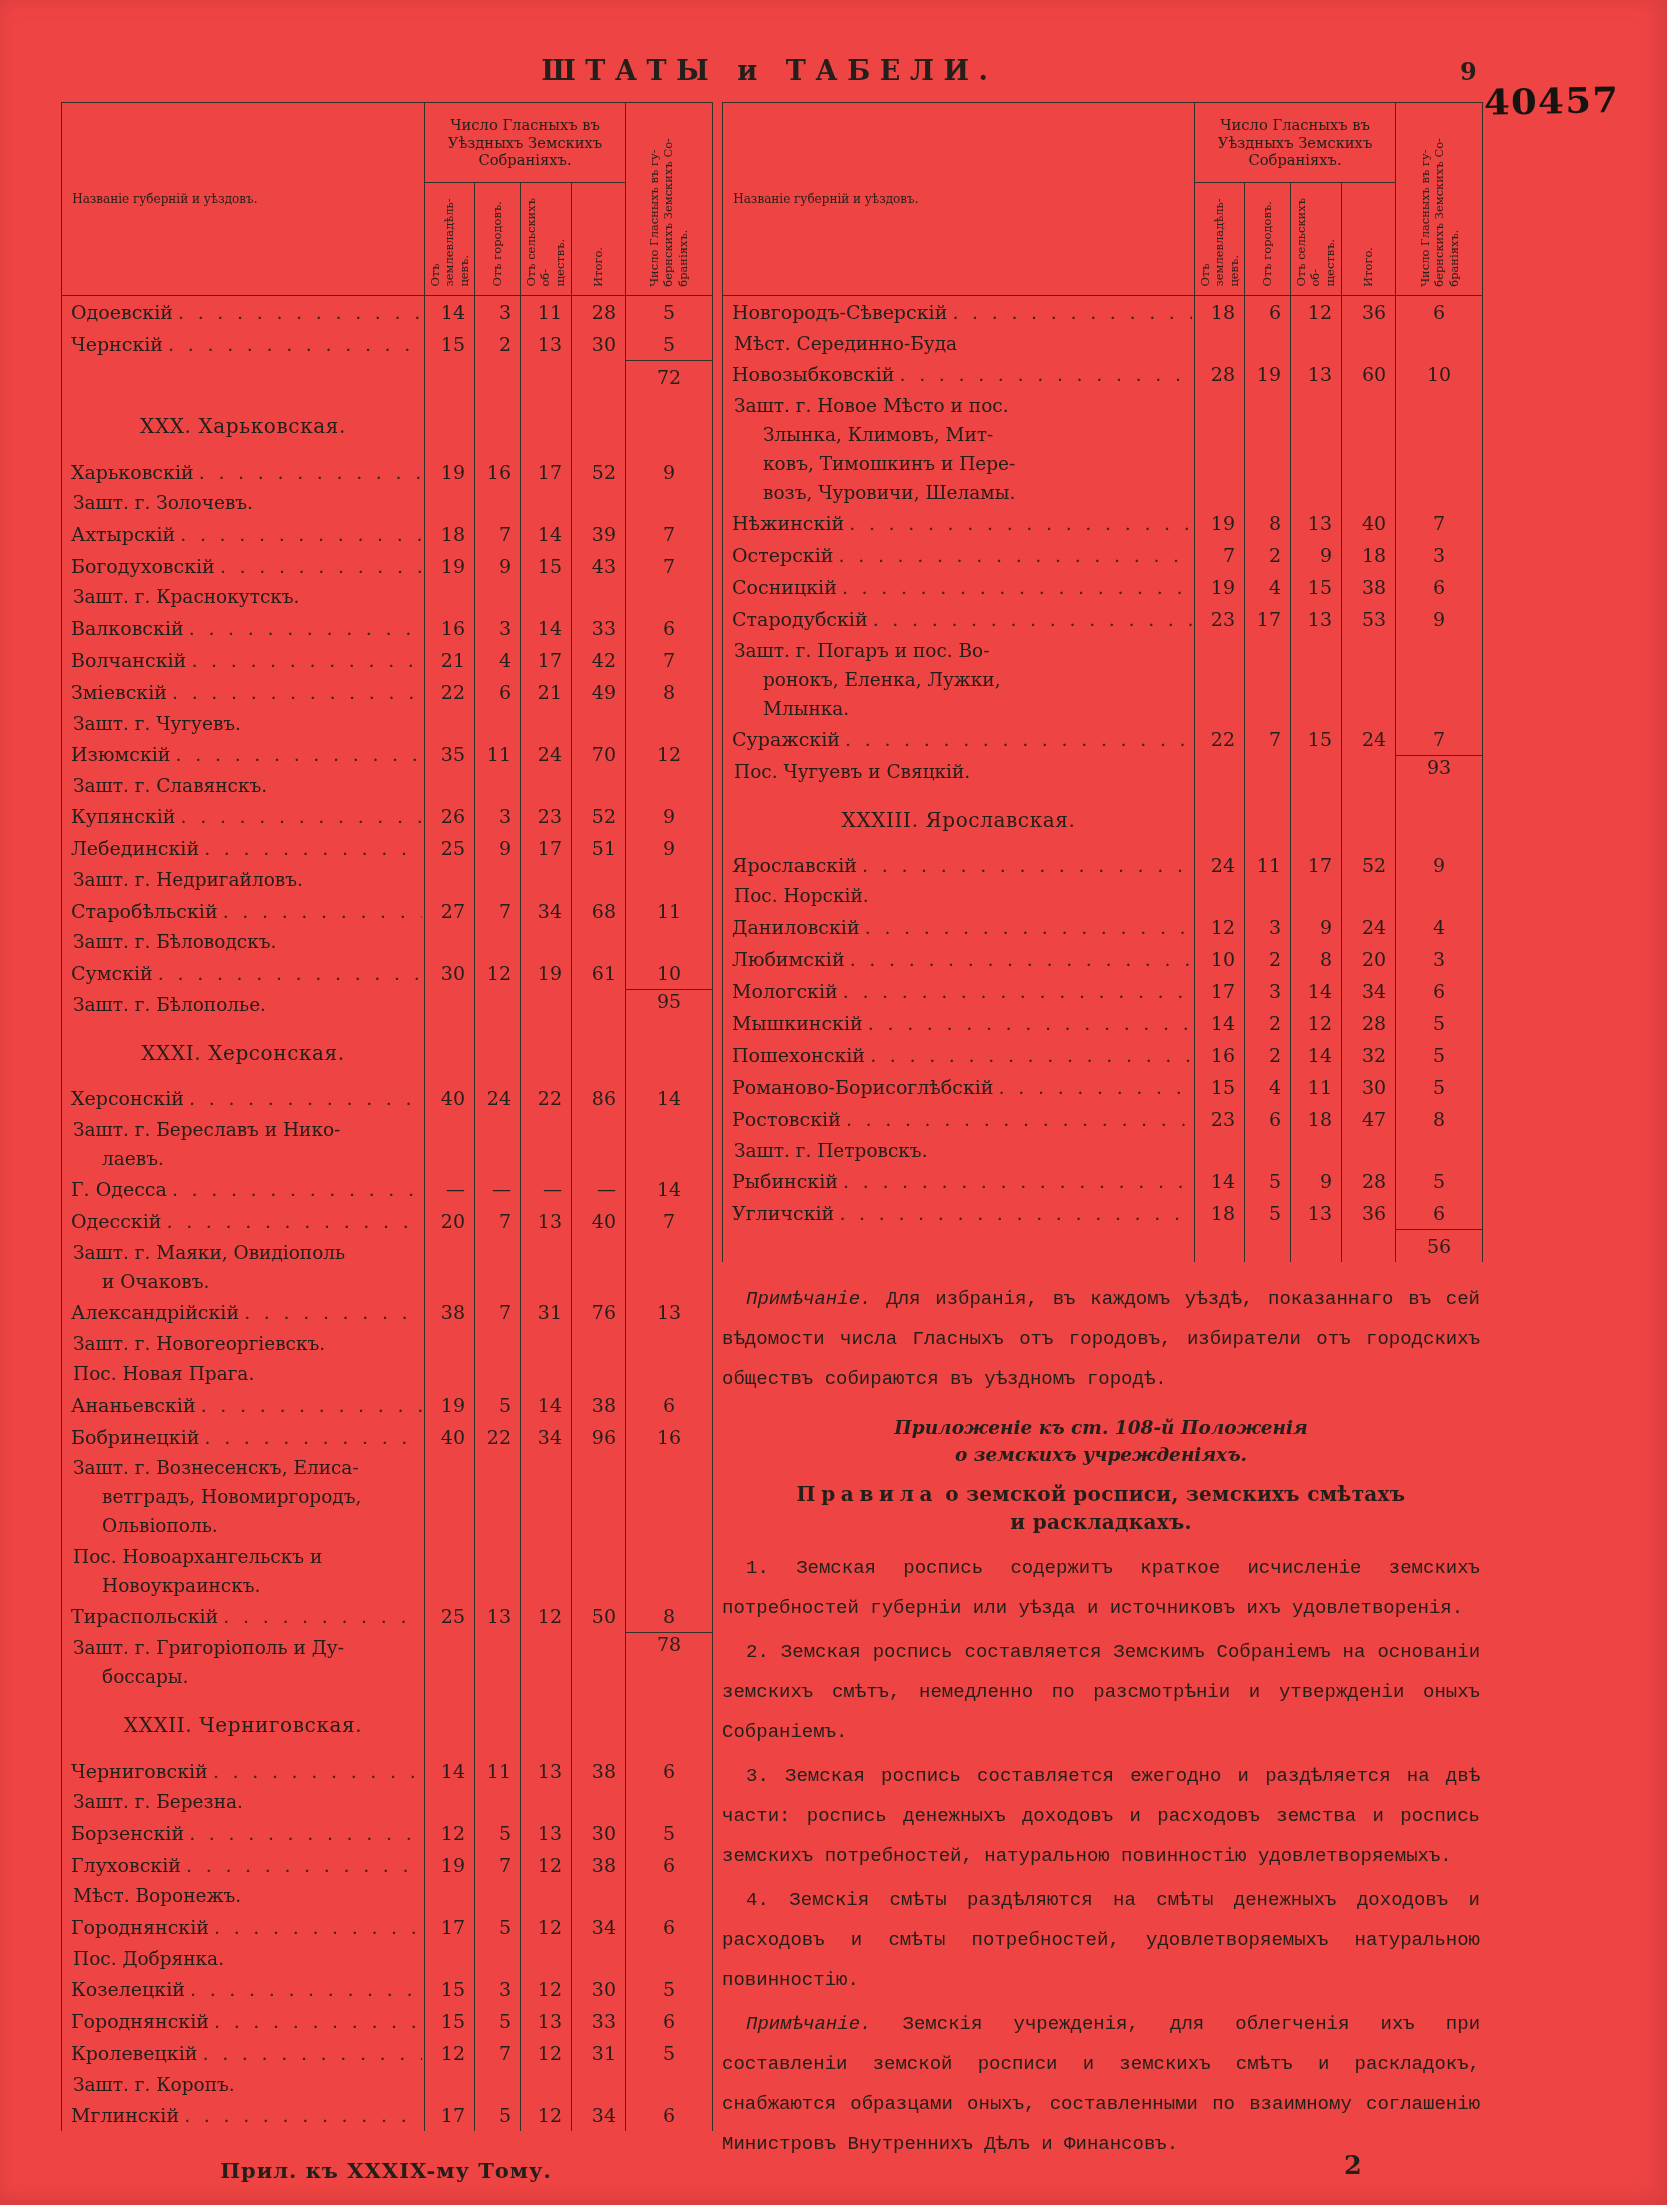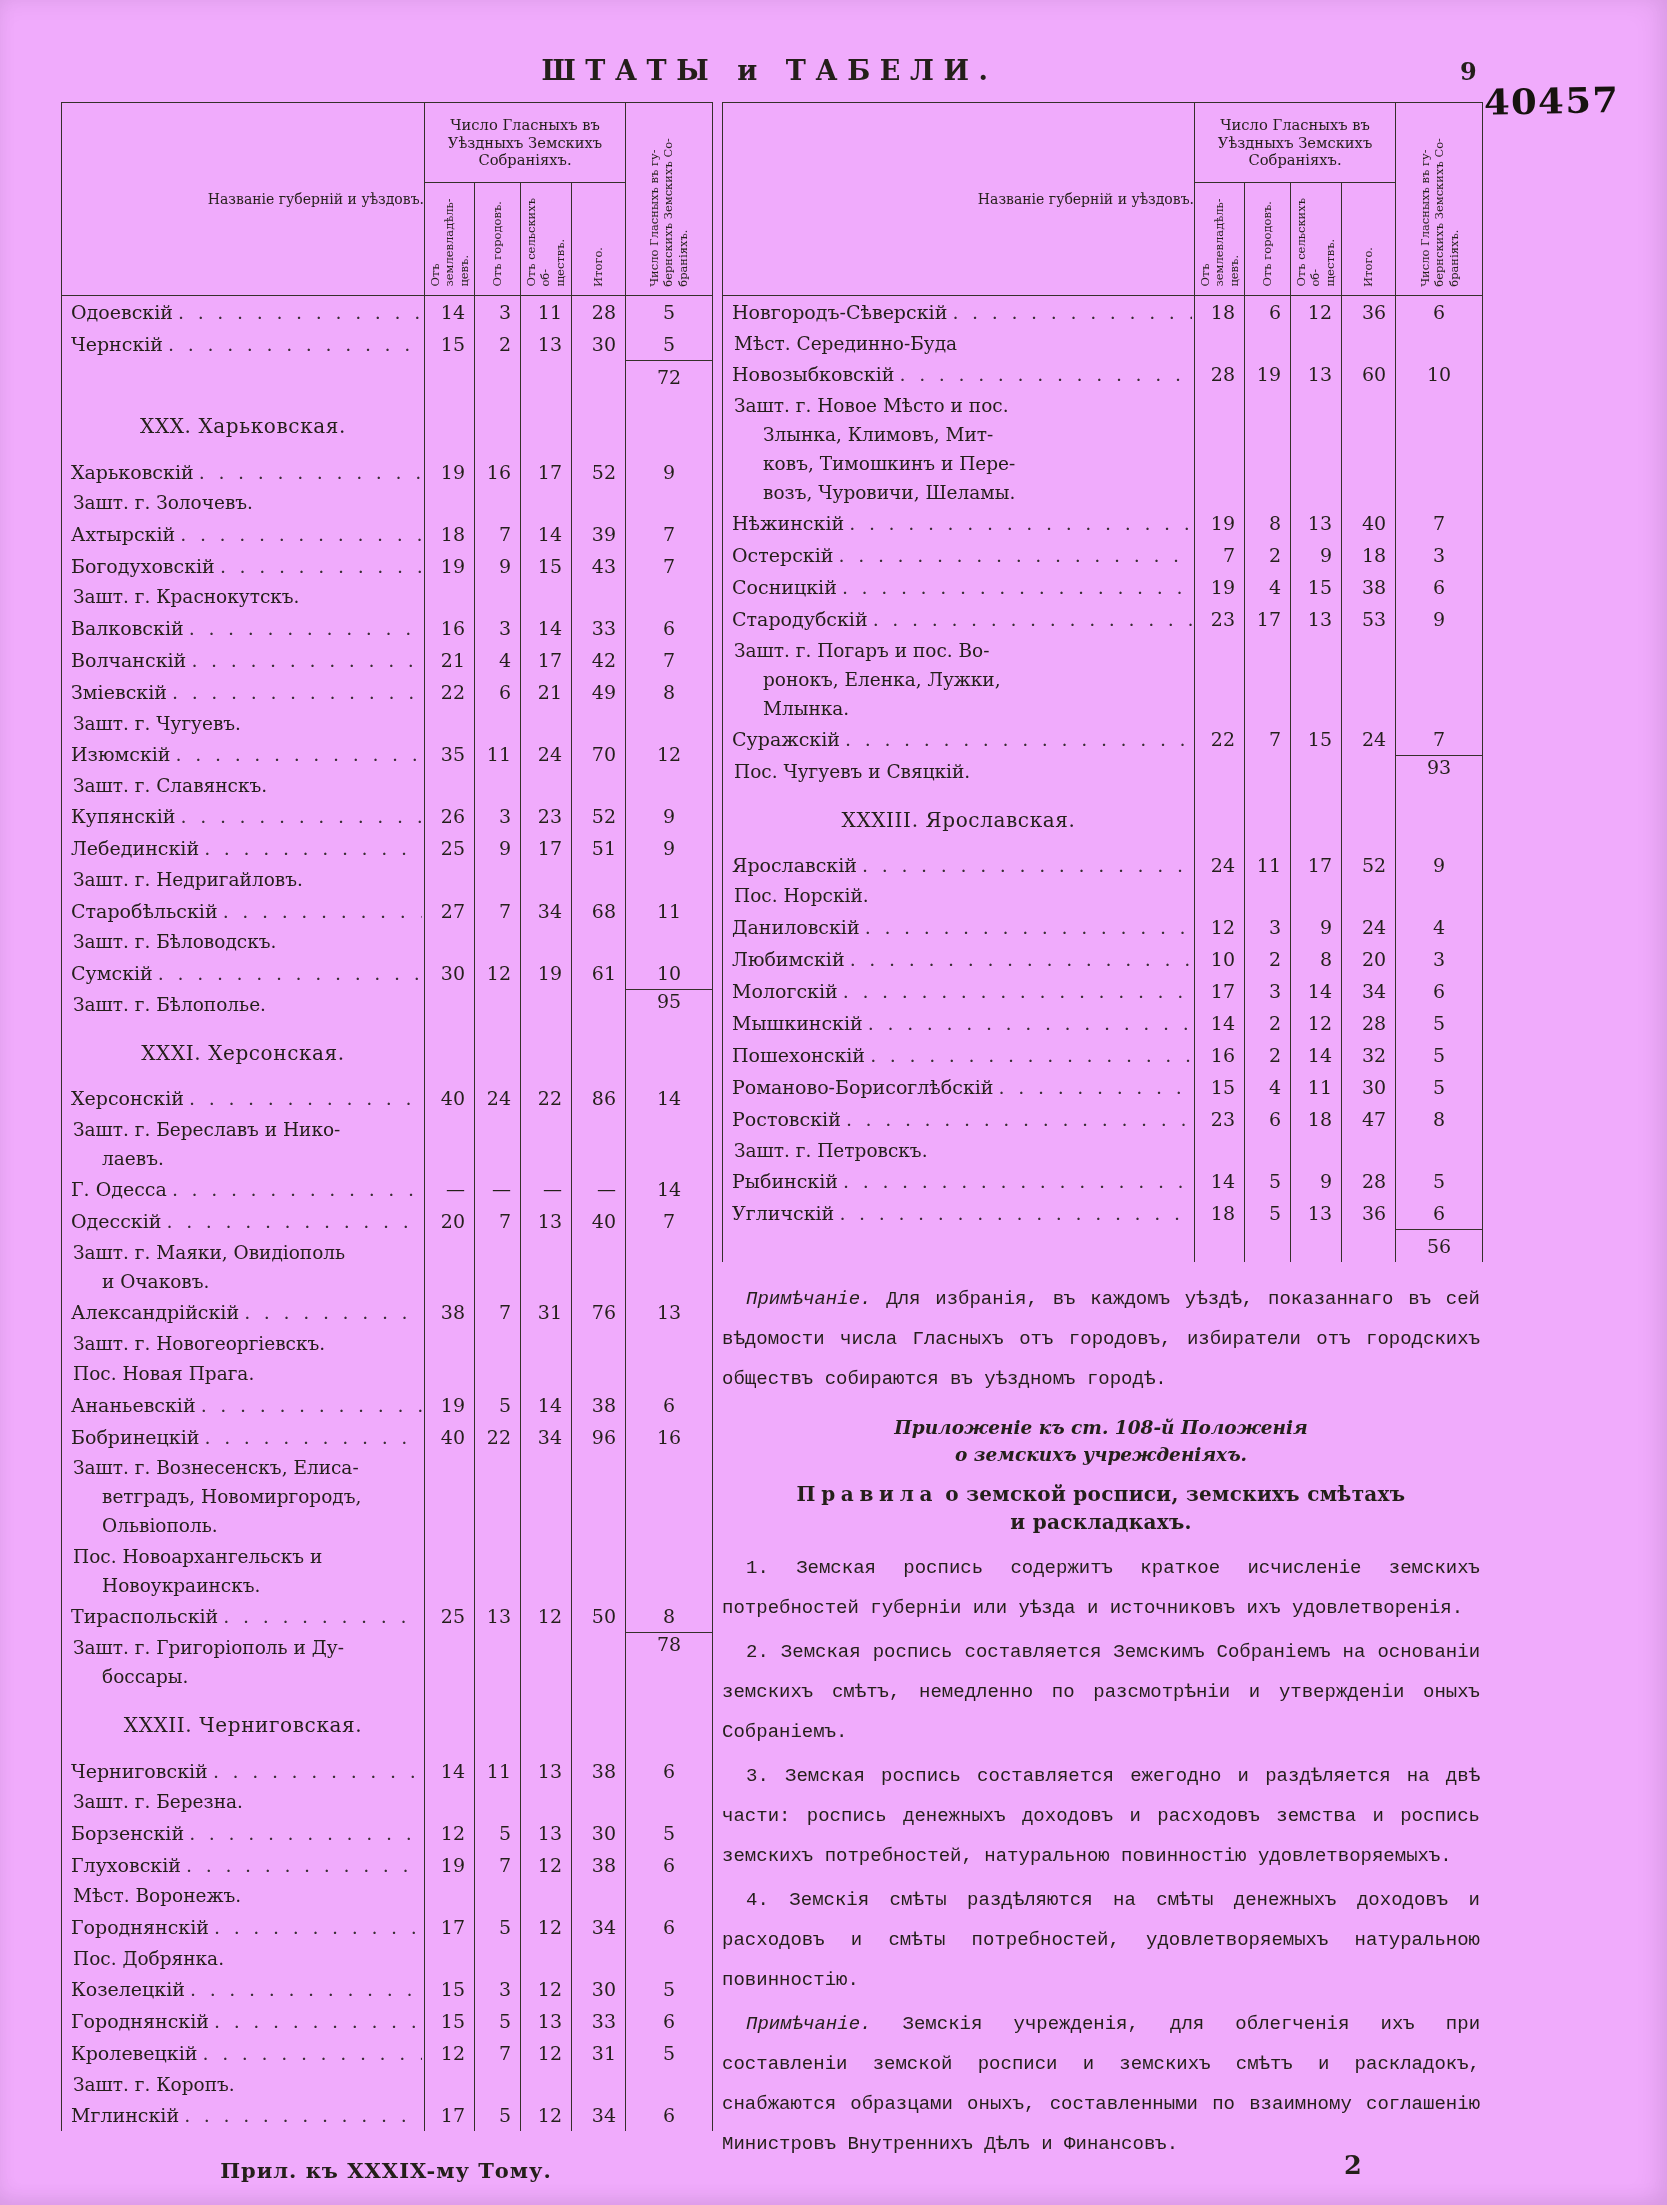--- a/index.html
+++ b/index.html
@@ -5,21 +5,21 @@
 <style>
   * { margin:0; padding:0; box-sizing:border-box; }
   html,body { width:1667px; height:2205px; }
   body {
     font-family:"DejaVu Serif","Liberation Serif",serif;
     color:#241f1a;
     background:#e8e6e1;
   }
   .page {
     position:relative; width:1667px; height:2205px;
-    background:#f0abfc;
+    background:#ef4444;
     box-shadow: inset -9px 0 25.5px rgba(0,0,0,0.07), inset 0 -7.6px 19px rgba(0,0,0,0.05);
     overflow:hidden;
   }
   .masthead {
     position:absolute; top:55px; left:61px; width:1417px;
     text-align:center; font-size:27px; font-weight:700; letter-spacing:9.6px;
   }
   .pagenum {
     position:absolute; top:57px; left:1460px;
     font-size:24px; font-weight:700;
@@ -31,22 +31,22 @@
     color:#17130f;
   }
   .content {
     position:absolute; top:102px; left:61px;
     display:flex; gap:9px; align-items:flex-start;
   }
   table.ztable { border-collapse:collapse; table-layout:fixed; }
   .ztable th, .ztable td { border-left:1.9px solid #35302a; border-right:1.9px solid #35302a; }
   .ztable thead th { border-top:1.9px solid #35302a; font-weight:normal; }
   .h-name {
-    vertical-align:middle; text-align:right; padding-left:10.2px;
-    font-size:14px; border-bottom:1.9px solid #35302a;
+    vertical-align:middle; text-align:left; padding-left:10.2px;
+    font-size:12px; border-bottom:1.9px solid #35302a;
   }
   .h-group {
     height:54px; vertical-align:middle; text-align:center;
     font-size:14.7px; line-height:1.2; white-space:pre-line;
     border-bottom:1.9px solid #35302a; padding:13px 0;
   }
   .h-prov { vertical-align:bottom; text-align:center; border-bottom:1.9px solid #35302a; padding-bottom:6.4px; }
   .h-vrow th { height:112px; vertical-align:bottom; text-align:center; border-bottom:1.9px solid #35302a; padding-bottom:6.4px; }
   .vtext {
     display:inline-block;

